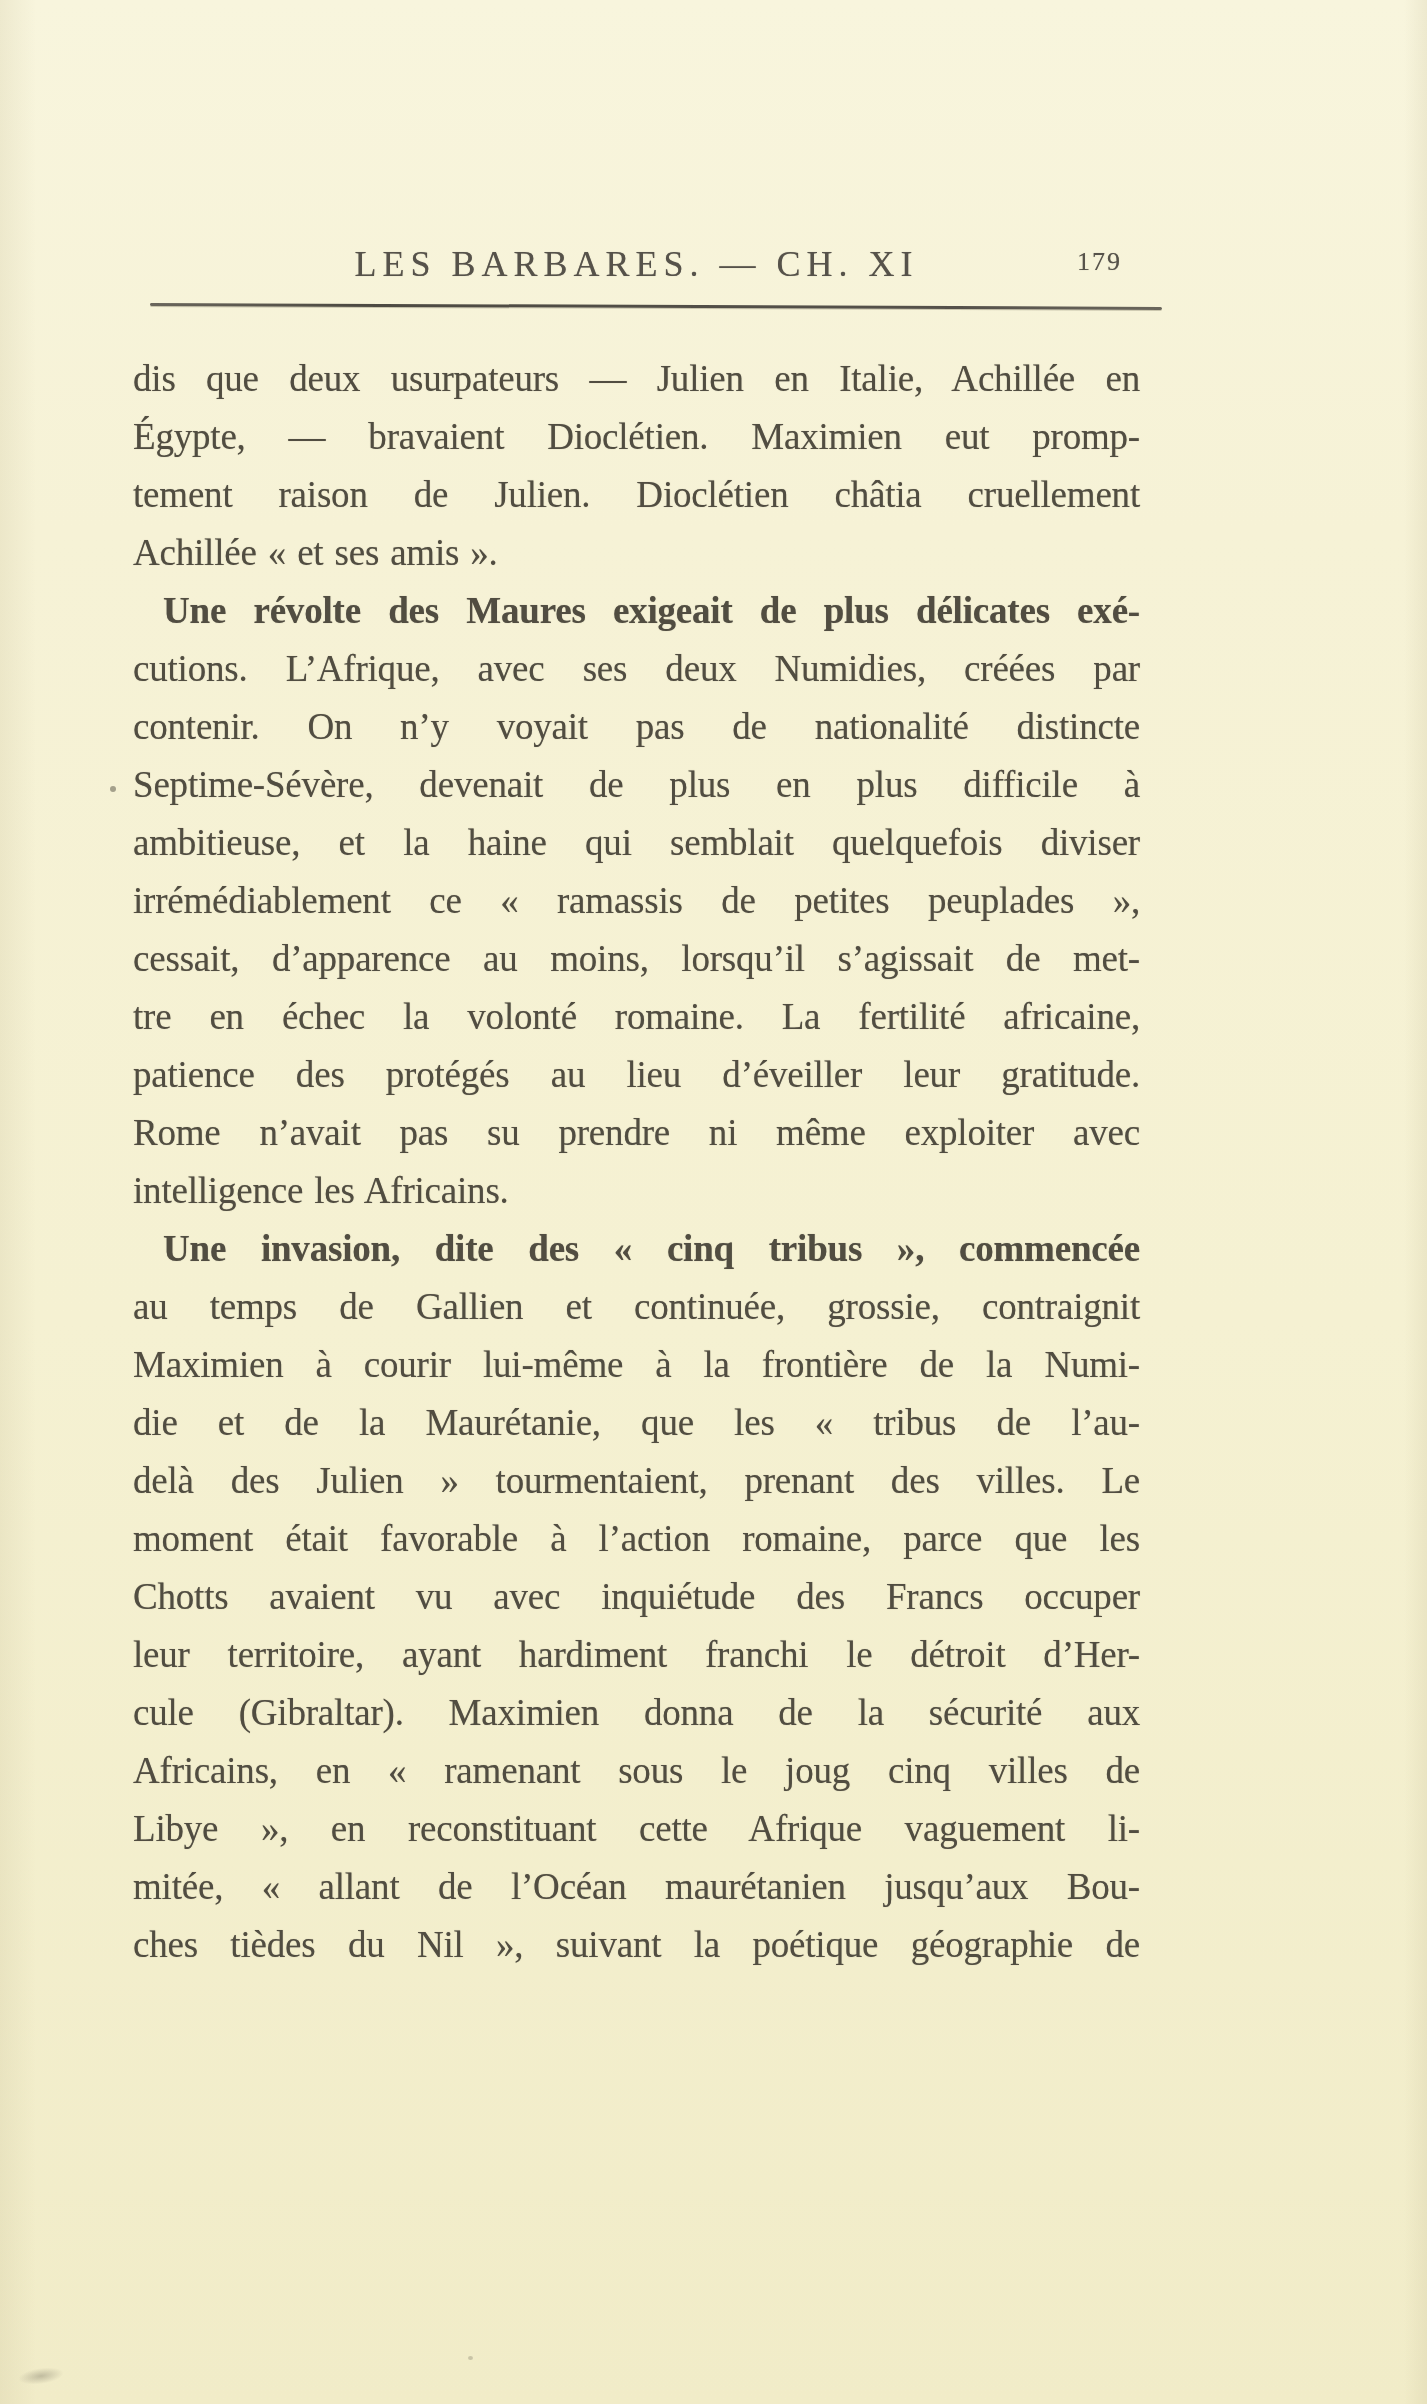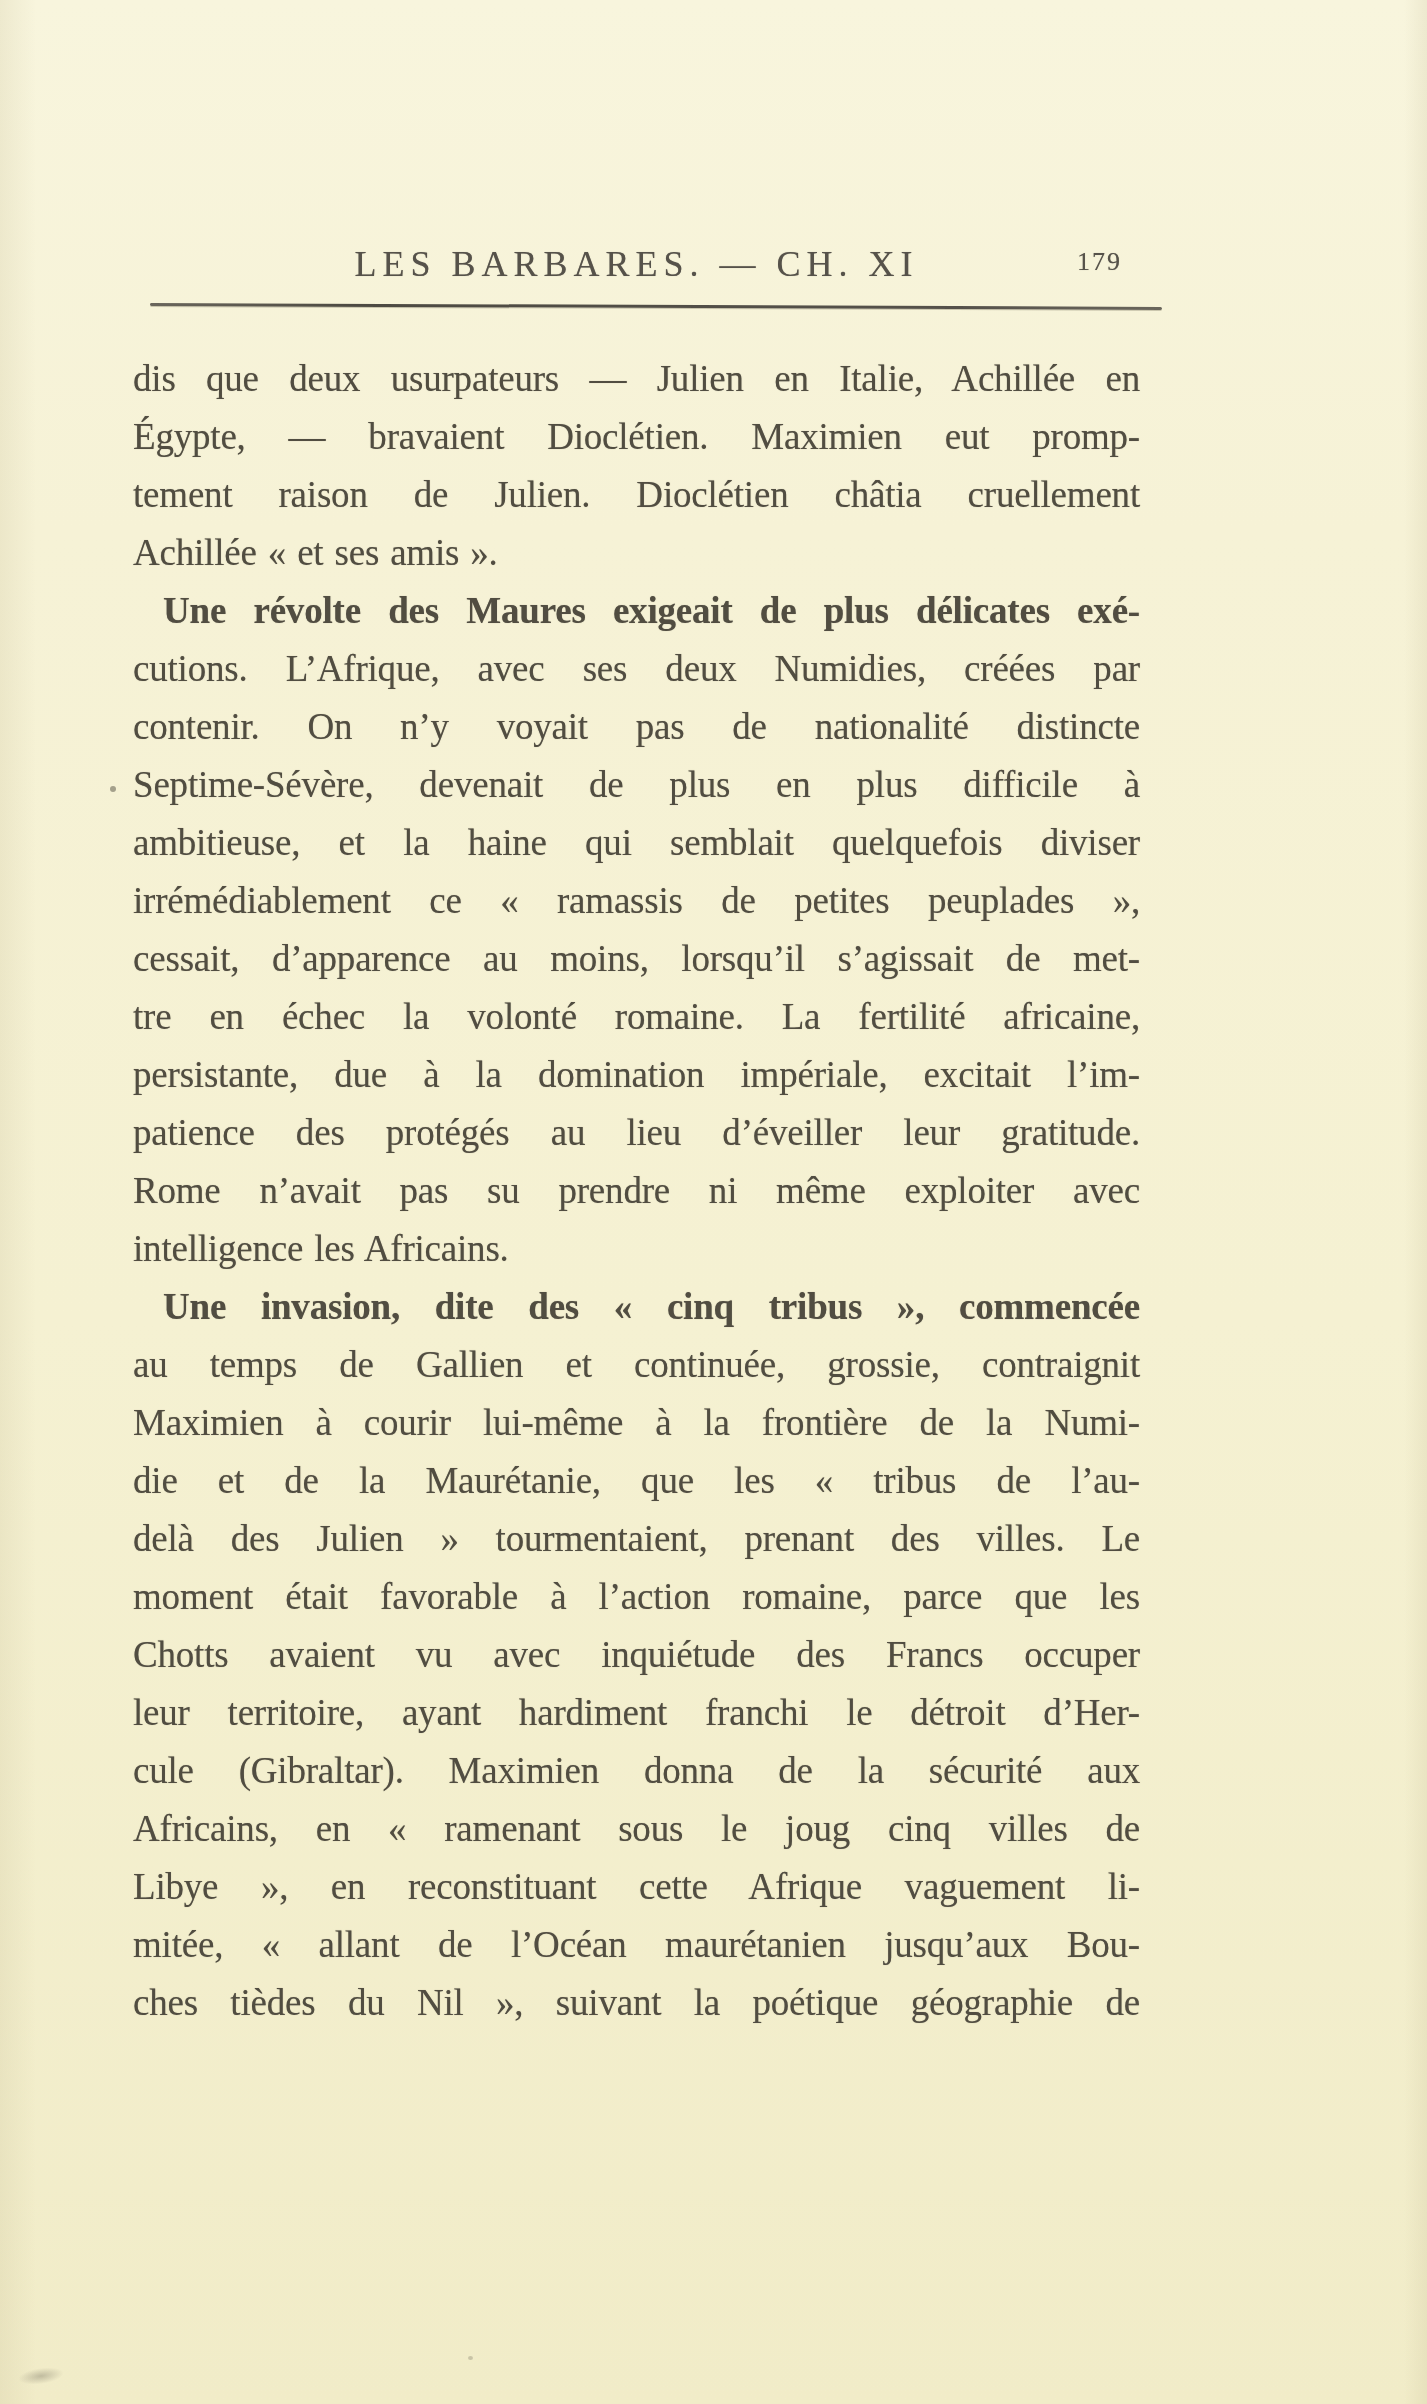--- a/index.html
+++ b/index.html
@@ -119,21 +119,20 @@
       <div class="text-line">tement raison de Julien. Dioclétien châtia cruellement</div>
       <div class="text-line para-end">Achillée « et ses amis ».</div>
       <div class="text-line indent">Une révolte des Maures exigeait de plus délicates exé-</div>
       <div class="text-line">cutions. L’Afrique, avec ses deux Numidies, créées par</div>
       <div class="text-line">contenir. On n’y voyait pas de nationalité distincte</div>
       <div class="text-line">Septime-Sévère, devenait de plus en plus difficile à</div>
       <div class="text-line">ambitieuse, et la haine qui semblait quelquefois diviser</div>
       <div class="text-line">irrémédiablement ce « ramassis de petites peuplades »,</div>
       <div class="text-line">cessait, d’apparence au moins, lorsqu’il s’agissait de met-</div>
       <div class="text-line">tre en échec la volonté romaine. La fertilité africaine,</div>
-      <div class="text-line">persistante, due à la domination impériale, excitait l’im-</div>
       <div class="text-line">patience des protégés au lieu d’éveiller leur gratitude.</div>
       <div class="text-line">Rome n’avait pas su prendre ni même exploiter avec</div>
       <div class="text-line para-end">intelligence les Africains.</div>
       <div class="text-line indent">Une invasion, dite des « cinq tribus », commencée</div>
       <div class="text-line">au temps de Gallien et continuée, grossie, contraignit</div>
       <div class="text-line">Maximien à courir lui-même à la frontière de la Numi-</div>
       <div class="text-line">die et de la Maurétanie, que les « tribus de l’au-</div>
       <div class="text-line">delà des Julien » tourmentaient, prenant des villes. Le</div>
       <div class="text-line">moment était favorable à l’action romaine, parce que les</div>
       <div class="text-line">Chotts avaient vu avec inquiétude des Francs occuper</div>

